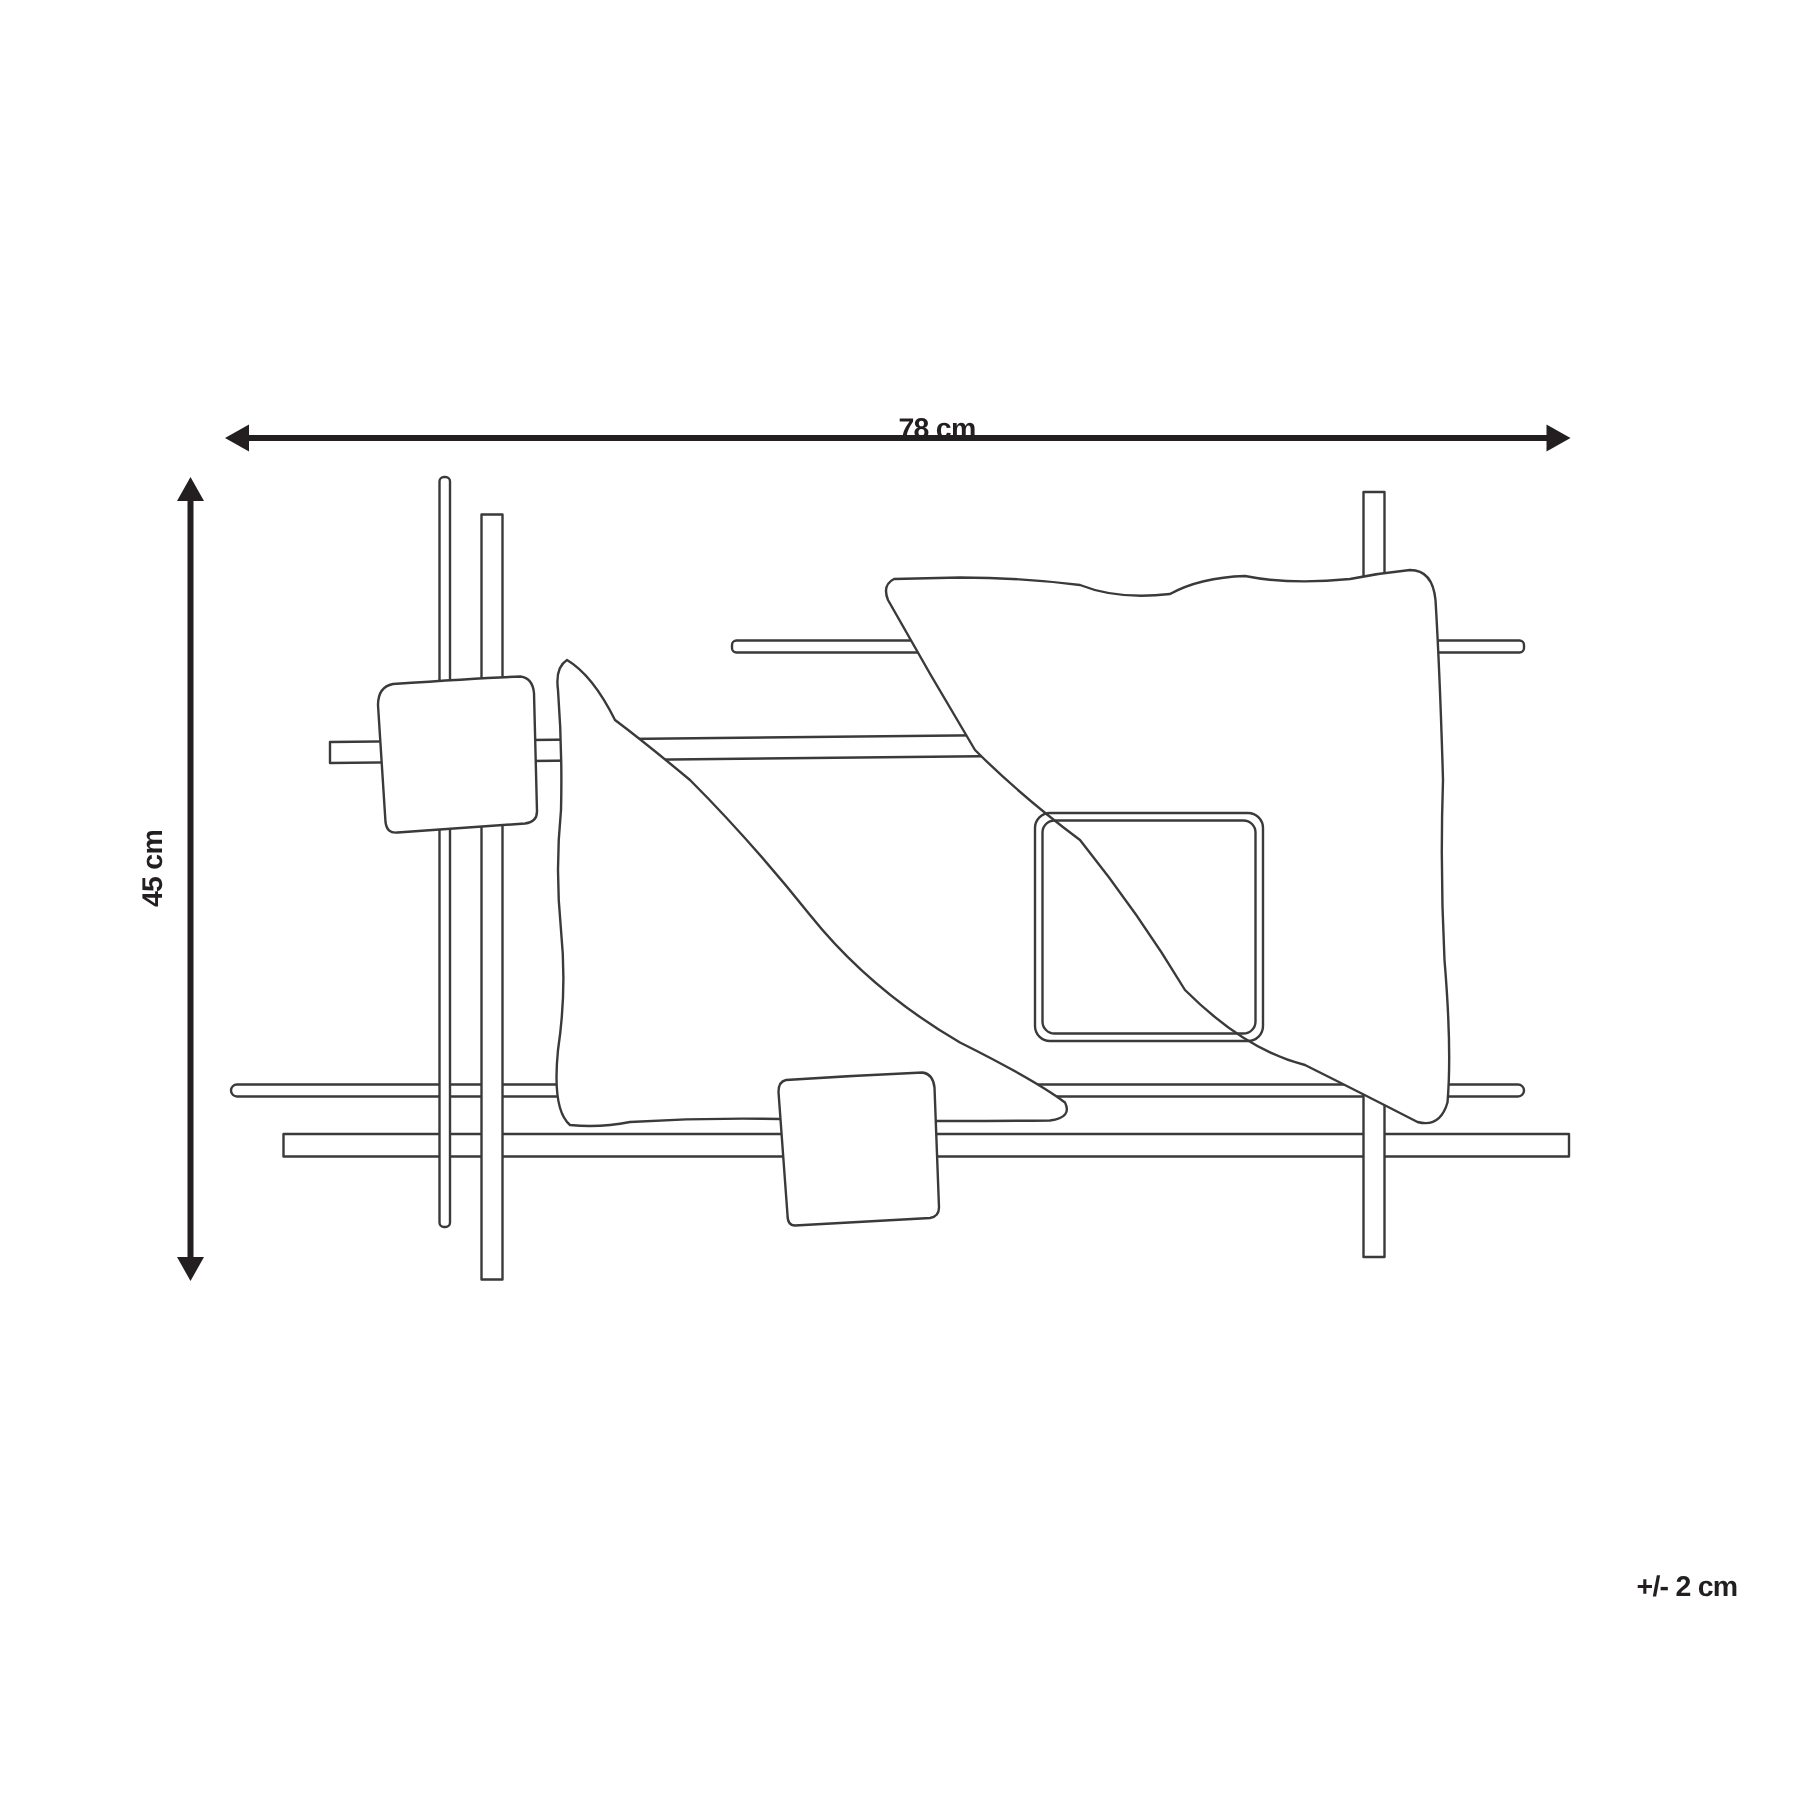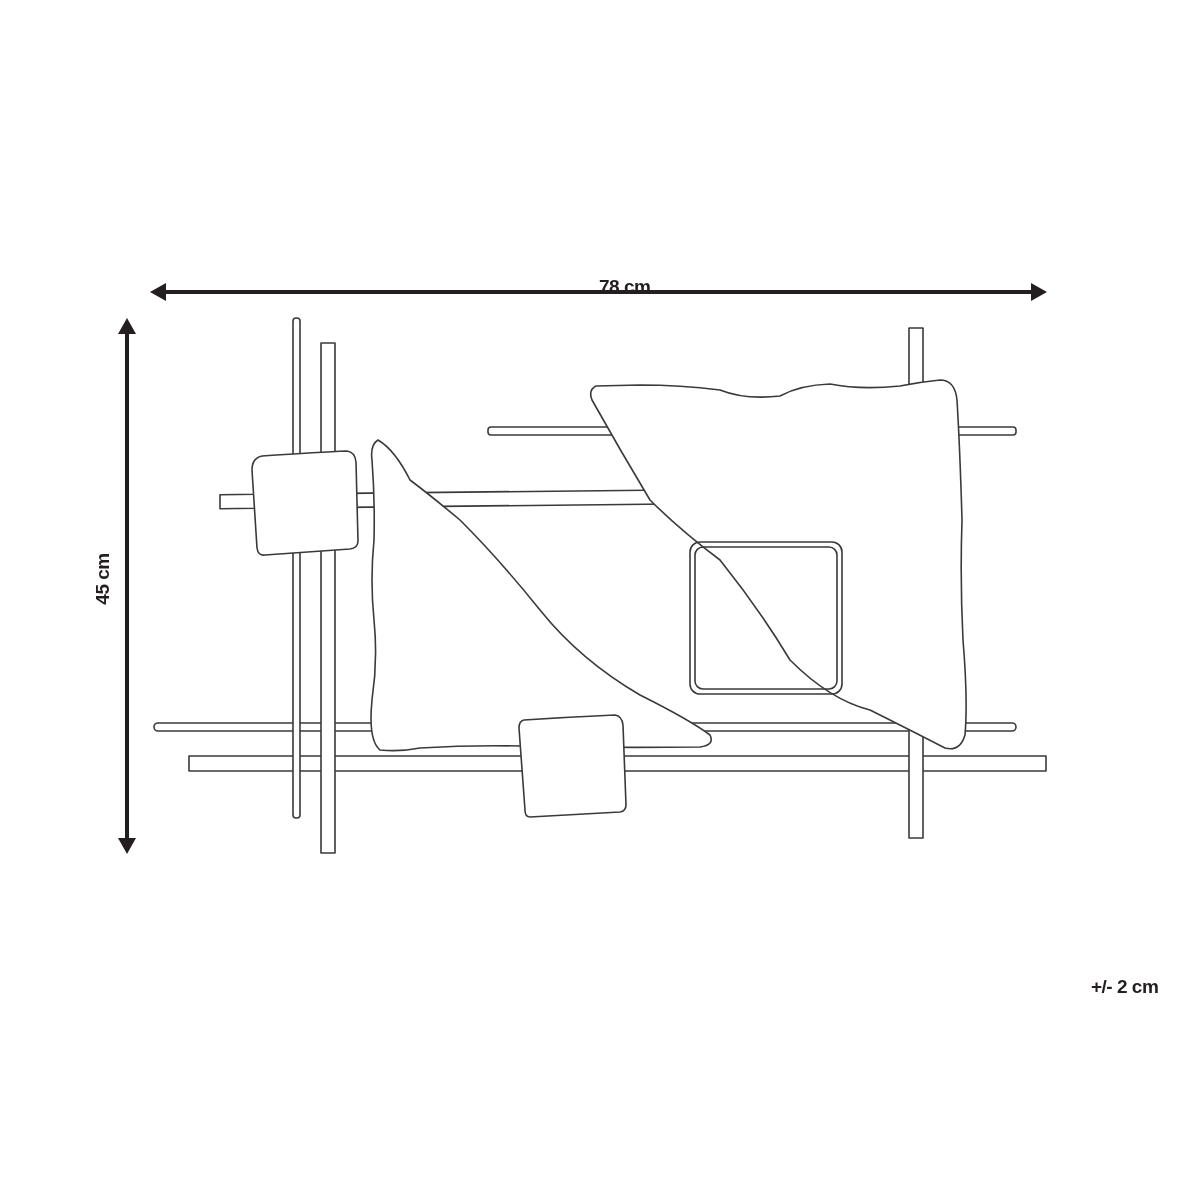--- a/index.html
+++ b/index.html
@@ -3,21 +3,21 @@
 <meta charset="utf-8">
 <style>
   html, body { margin: 0; padding: 0; background: #ffffff; }
   body { width: 1200px; height: 1200px; position: relative; overflow: hidden;
          font-family: "Liberation Sans", "DejaVu Sans", sans-serif; }
   .canvas { position: absolute; left: 0; top: 0; width: 1200px; height: 1200px; }
   .dim-label { position: absolute; font-weight: bold; color: #231f20; font-size: 19px;
                letter-spacing: -0.5px; white-space: nowrap; }
   .width-label { left: 555px; top: 276px; margin-left: 44px; }
   .height-label { left: 77px; top: 568px; transform: rotate(-90deg); transform-origin: center; }
-  .tolerance-label { left: 1091px; top: 976px; font-size: 19px; }
+  .tolerance-label { left: 1091px; top: 1048px; font-size: 19px; }
   svg .art { fill: #ffffff; stroke: #3a3a3a; stroke-width: 1.6; stroke-linejoin: round; }
   svg .dim { stroke: #231f20; stroke-width: 4; fill: none; }
   svg .arrow { fill: #231f20; }
 </style>
 </head>
 <body>
 
 <div class="canvas">
 <svg width="1200" height="1200" viewBox="0 0 1200 1200">
 

